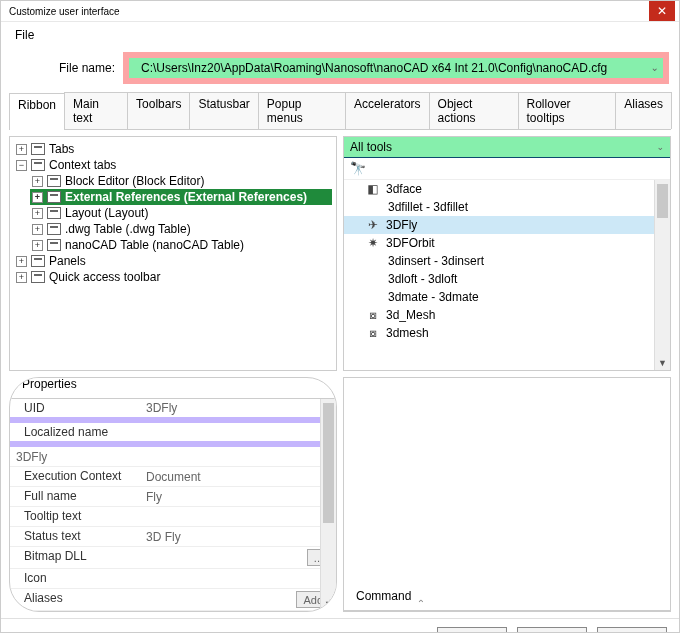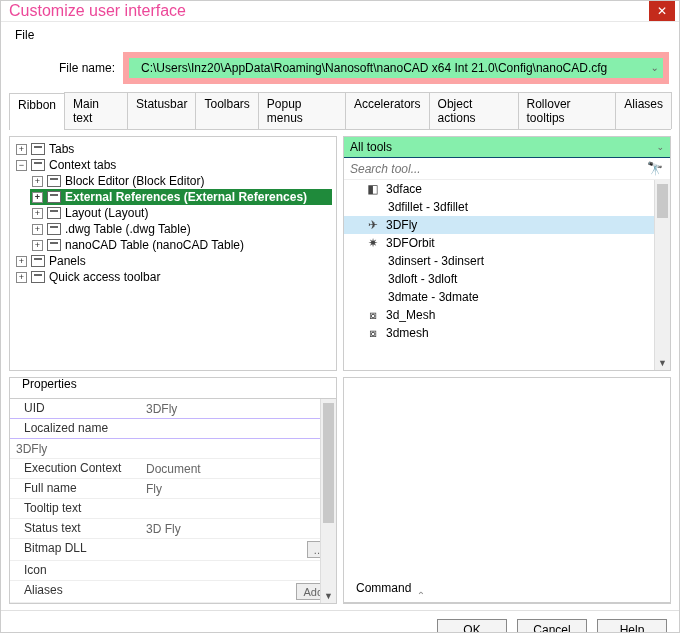--- a/index.html
+++ b/index.html
@@ -1,18 +1,18 @@
 <!DOCTYPE html>
 <html><head>
 <meta charset="utf-8">
 <style>
 * { box-sizing: border-box; margin: 0; padding: 0; font-family: "Segoe UI", Arial, sans-serif; font-size: 12px; }
 body { background: #fff; width: 680px; height: 633px; overflow: hidden; border: 1px solid #ccc; display: flex; flex-direction: column; }
 .titlebar { display: flex; align-items: center; height: 26px; padding: 0 0 0 8px; background: #fff; border-bottom: 1px solid #e8e8e8; }
-.titlebar .title { flex: 1; font-size: 16px; color: #ec4899; }
+.titlebar .title { flex: 1; font-size: 10px; color: #000000; }
 .close-btn { width: 26px; height: 20px; background: #c42b1c; color: #fff; display: flex; align-items: center; justify-content: center; cursor: pointer; margin-right: 4px; }
 .menubar { padding: 4px 8px; }
 .menubar .menu-item { padding: 2px 6px; cursor: default; display: inline-block; }
 .file-row { display: flex; align-items: center; gap: 8px; padding: 4px 10px 8px 10px; }
 .file-row label { white-space: nowrap; margin-left: 48px; }
 .file-row .path-box { flex: 1; border: 6px solid #fca5a5; padding: 3px 12px; background: #86efac; position: relative; }
 .file-row .chev { position: absolute; right: 4px; top: 4px; color: #666; font-size: 10px; }
 .tabs { display: flex; margin: 0 8px; border-bottom: 1px solid #ccc; }
 .tabs .tab { padding: 4px 8px; border: 1px solid #ccc; border-bottom: none; background: #f8f8f8; cursor: pointer; margin-right: -1px; }
 .tabs .tab.active { background: #fff; position: relative; top: 1px; }
@@ -31,28 +31,28 @@
 .search-row input { flex:1; border:none; outline:none; font-style:italic; }
 .tool-list { flex:1; overflow:auto; position:relative; }
 .tool-item { display:flex; align-items:center; padding:2px 4px 2px 22px; gap:6px; cursor:pointer; }
 .tool-item.selected { background:#cde8f7; }
 .tool-sub { padding-left: 44px; }
 .tool-icon { width:14px; text-align:center; color:#444; }
 .scroll-stub { position:absolute; right:0; top:0; bottom:0; width:16px; background:#f0f0f0; border-left:1px solid #ddd; }
 .scroll-thumb { position:absolute; left:2px; right:2px; top:4px; height:34px; background:#c8c8c8; }
 .scroll-arr { position:absolute; left:0; right:0; height:14px; display:flex; align-items:center; justify-content:center; font-size:9px; color:#555; }
 .scroll-arr.up { top:0; } .scroll-arr.dn { bottom:0; }
-.props-panel { grid-column:1; }
+.props-panel { grid-column:1;border-radius:30px; }
 .props-title, .cmd-title { border:1px solid #ccc; border-top:none; border-left:none; border-right:none; padding:0 6px; font-size:12px; position:relative; }
 .props-title::before, .cmd-title::before { content:""; }
 .fieldset-legend { position:relative; top:-7px; left:2px; background:#fff; padding:0 4px; }
 .panel.props-panel, .panel.cmd-panel { padding-top:6px; }
 .props-grid { flex:1; overflow:auto; position:relative; }
 .prow { display:flex; border-bottom:1px solid #eee; min-height:20px; align-items:stretch; }
-.prow.redline { border-bottom:1px solid #c4b5fd; }
+.prow.redline { border-bottom:6px solid #c4b5fd; }
 .pname { width:130px; padding:2px 6px 2px 14px; color:#333; }
 .pval { flex:1; padding:2px 6px; color:#666; display:flex; align-items:center; }
 .pbtn { border:1px solid #aaa; background:#eee; padding:0 6px; margin-left:auto; font-size:11px; height:17px; display:flex; align-items:center; }
 .cmd-panel { grid-column:2;justify-content:flex-end; }
 .dlg-buttons { display:flex; justify-content:flex-end; gap:10px; padding:8px 12px; border-top:1px solid #e0e0e0; }
 .dlg-buttons button { min-width:70px; padding:3px 10px; border:1px solid #888; background:#f4f4f4; cursor:pointer; }
 .chev-dn { font-size:9px; color:#666; }
 .collapse-chev { margin-left:auto; color:#888; font-size:10px; }
 .bino { color:#1a4aa0; font-size:13px; }
 </style>
@@ -74,22 +74,22 @@
   <label>File name:</label>
   <div class="path-box">
     <span>C:\Users\Inz20\AppData\Roaming\Nanosoft\nanoCAD x64 Int 21.0\Config\nanoCAD.cfg</span>
     <span class="chev">⌄</span>
   </div>
 </div>
 
 <div class="tabs">
   <div class="tab active">Ribbon</div>
   <div class="tab">Main text</div>
+  <div class="tab">Toolbars</div>
   <div class="tab">Statusbar</div>
-  <div class="tab">Toolbars</div>
   <div class="tab">Popup menus</div>
   <div class="tab">Accelerators</div>
   <div class="tab">Object actions</div>
   <div class="tab">Rollover tooltips</div>
   <div class="tab">Aliases</div>
 </div>
 
 <div class="panels">
 
   <div class="panel">
@@ -141,21 +141,20 @@
       </div>
     </div>
   </div>
 
   <div class="panel">
     <div class="tools-head">
       <span class="sel">All tools</span>
       <span class="chev-dn">⌄</span>
     </div>
     <div class="search-row">
-      <input placeholder="Search tool..." style="">
       <span class="bino">🔭</span>
     </div>
     <div class="tool-list">
       <div class="tool-item">
           <span class="tool-icon">◧</span>
           <span>3dface</span>
         </div>
       <div class="tool-item tool-sub">
           <span>3dfillet - 3dfillet</span>
         </div>

